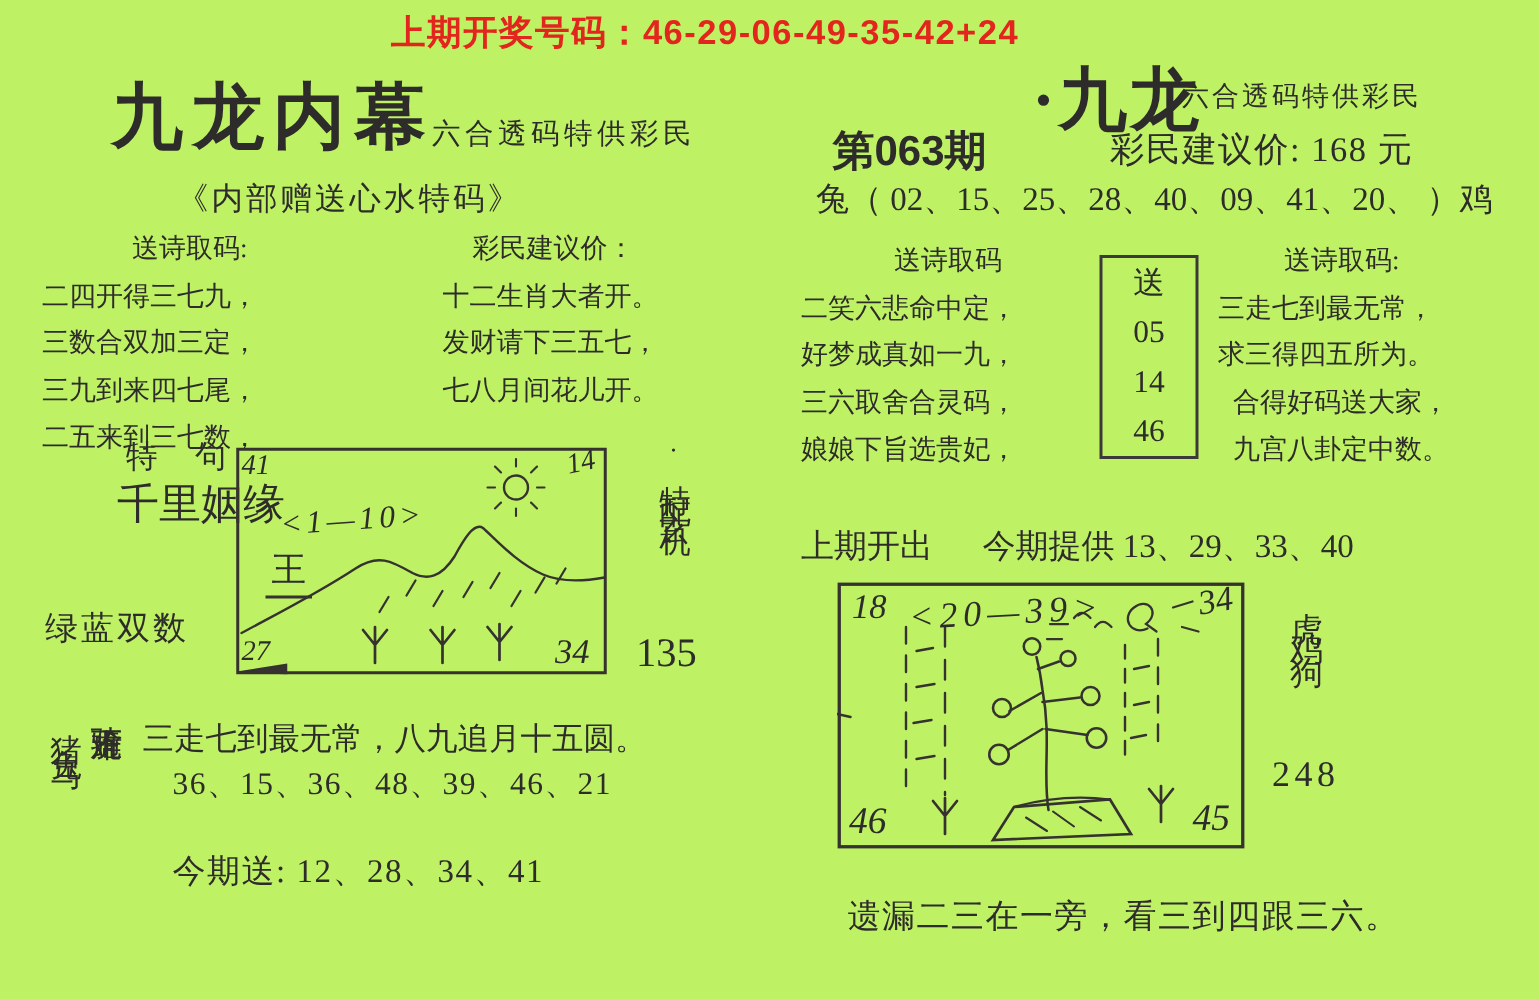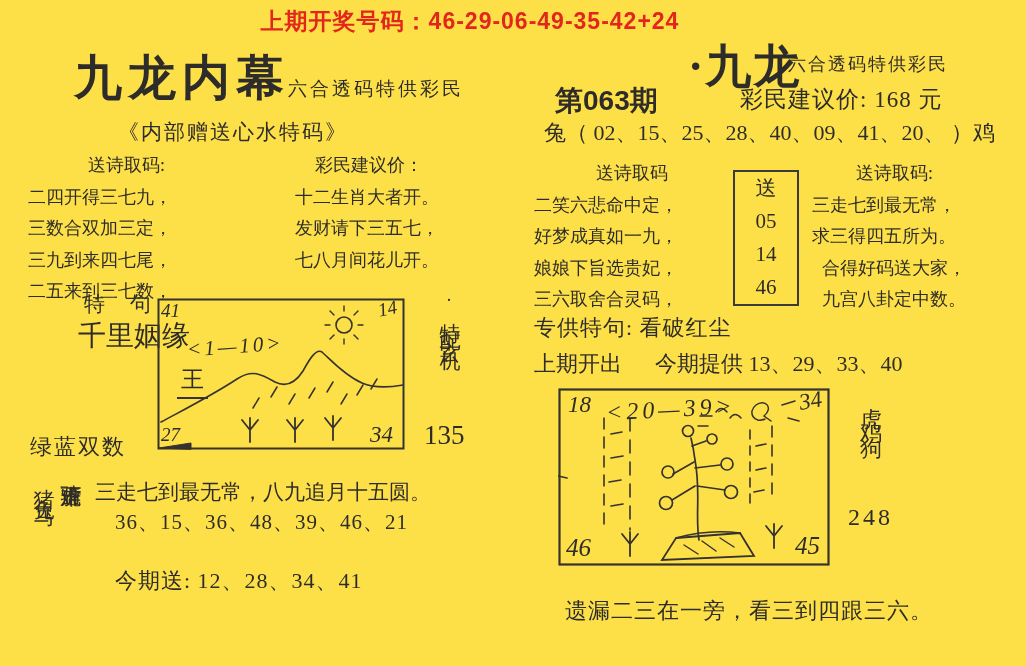--- a/index.html
+++ b/index.html
@@ -1,16 +1,16 @@
 <!DOCTYPE html>
 <html><head>
 <meta charset="utf-8">
 <style>
   html,body{margin:0;padding:0;background:#e9e9e9;}
-  #page{position:relative;width:1026px;height:666px;background:#fde047;overflow:hidden;
+  #page{position:relative;width:1026px;height:666px;background:#bef264;overflow:hidden;
         font-family:"Liberation Serif","DejaVu Serif",serif;color:#2e2c2a;}
   .abs{position:absolute;margin:0;white-space:nowrap;}
   .hw{font-family:"Liberation Serif","DejaVu Serif",serif;}
   .print{font-family:"Liberation Sans","DejaVu Sans",sans-serif;}
 
   
   .red-banner{left:0;top:6px;width:940px;text-align:center;font-size:23px;font-weight:bold;
               letter-spacing:1px;color:#e3261d;}
 
   
@@ -18,21 +18,21 @@
   .l-sub{left:288px;top:76px;font-size:19px;letter-spacing:3px;}
   .l-banner{left:118px;top:118px;font-size:21px;letter-spacing:2px;}
   .poem{font-size:18px;line-height:31.5px;}
   .poem p{margin:0;}
   .l-poem1{left:28px;top:150px;}
   .l-poem1 .t{padding-left:60px;}
   .l-poem2{left:295px;top:150px;}
   .l-poem2 .t{padding-left:20px;}
   .l-special-label{left:84px;top:290px;font-size:21px;letter-spacing:2px;}
   .l-special-phrase{left:78px;top:317px;font-size:28px;}
-  .l-greenblue{left:30px;top:432px;font-size:22px;letter-spacing:2px;}
+  .l-greenblue{left:30px;top:404px;font-size:22px;letter-spacing:2px;}
   .vtext{writing-mode:vertical-rl;text-orientation:upright;}
   .l-mystic-dot{left:446px;top:290px;font-size:18px;}
   .l-mystic{left:436px;top:306px;font-size:21px;letter-spacing:9px;}
   .l-mystic-num{left:424px;top:420px;font-size:27px;}
   .l-zoda{left:30px;top:472px;font-size:21px;letter-spacing:10px;}
   .l-zodb{left:57px;top:468px;font-size:21px;letter-spacing:1px;}
   .l-verse{left:95px;top:478px;font-size:21px;}
   .l-nums{left:115px;top:508px;font-size:21px;letter-spacing:1px;}
   .l-gift{left:115px;top:566px;font-size:22px;letter-spacing:1px;}
 
@@ -149,40 +149,39 @@
   <h1 class="abs hw r-title">·九龙</h1>
   <p class="abs hw r-sub">六合透码特供彩民</p>
   <p class="abs print r-issue">第063期</p>
   <p class="abs hw r-price">彩民建议价: 168 元</p>
   <p class="abs hw r-animals">兔（ 02、15、25、28、40、09、41、20、 ）鸡</p>
 
   <div class="abs poem r-poem1">
     <p class="t">送诗取码</p>
     <p>二笑六悲命中定，</p>
     <p>好梦成真如一九，</p>
+    <p>三六取舍合灵码，</p>
     <p>娘娘下旨选贵妃，</p>
-    <p>三六取舍合灵码，</p>
   </div>
 
   <div class="abs giftbox">
     <div>送</div>
     <div>05</div>
     <div>14</div>
     <div>46</div>
   </div>
 
   <div class="abs poem r-poem2">
     <p class="t">送诗取码:</p>
     <p>三走七到最无常，</p>
     <p>求三得四五所为。</p>
     <p style="padding-left:10px;">合得好码送大家，</p>
     <p style="padding-left:10px;">九宫八卦定中数。</p>
   </div>
 
-  <p class="abs hw r-specialline">专供特句: 看破红尘</p>
   <p class="abs hw r-lastopen">上期开出</p>
   <p class="abs hw r-provide">今期提供 13、29、33、40</p>
 
   <div class="sketchbox r-box">
     <svg width="272" height="178" viewBox="0 0 272 178">
       <g fill="none" stroke="#35322f" stroke-width="2.2" stroke-linecap="round">
         <rect x="1.5" y="1.5" width="269" height="175"></rect>
         <line x1="0" y1="88" x2="9" y2="90" stroke-width="1.6"></line>
         <g stroke-width="1.6">
           <path d="M46,30 V140" stroke-dasharray="11 8"></path>

